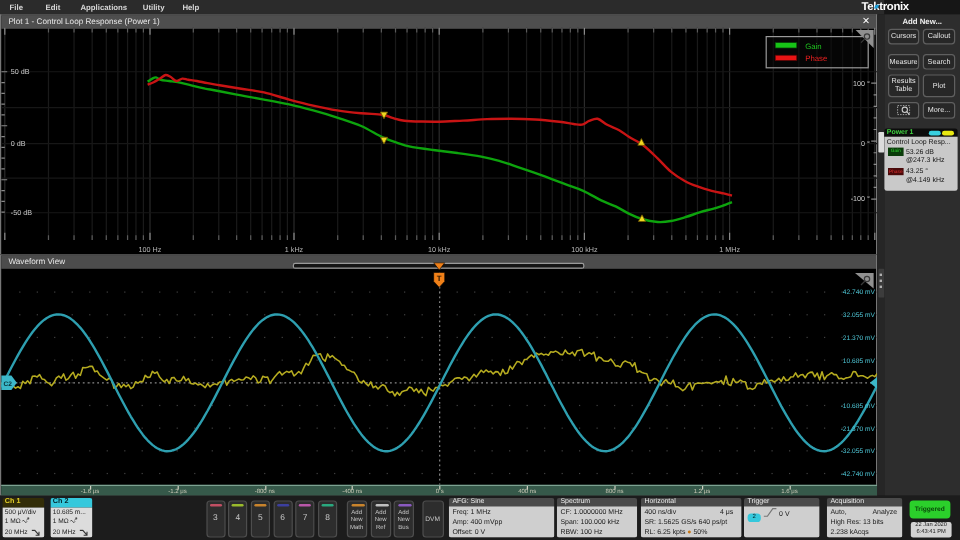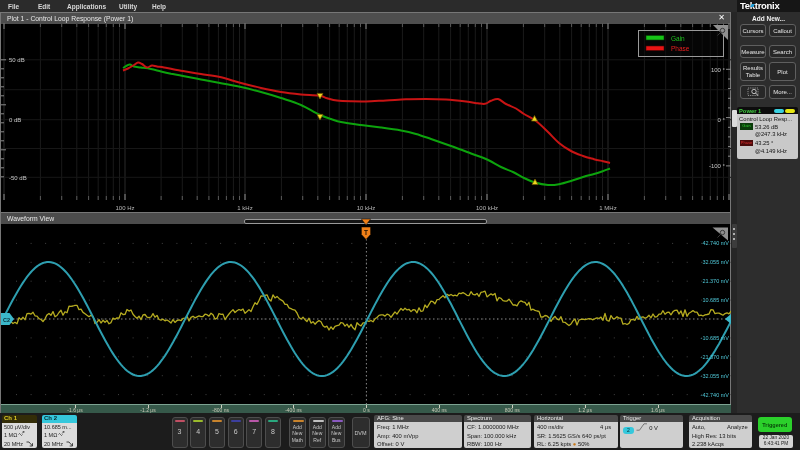--- a/index.html
+++ b/index.html
@@ -9,21 +9,21 @@
 </style></head><body>
 
 <div class="abs" style="left:0;top:0;width:737px;height:12px;background:#2b2b2b;color:#d8d8d8;font-size:6.5px;font-weight:bold;">
 <span class="abs" style="left:8px;top:2.5px;">File</span>
 <span class="abs" style="left:38px;top:2.5px;">Edit</span>
 <span class="abs" style="left:67px;top:2.5px;">Applications</span>
 <span class="abs" style="left:119px;top:2.5px;">Utility</span>
 <span class="abs" style="left:152px;top:2.5px;">Help</span>
 </div>
 <div class="abs" style="left:737px;top:0;width:63px;height:12px;background:#161616;"></div>
-<div class="abs" style="left:740px;top:0px;width:59px;height:15px;color:#fff;font-size:9.5px;font-weight:bold;letter-spacing:-0.3px;">Te<span style="color:#fff;position:relative">k<span style="position:absolute;left:1.5px;top:3.5px;width:2.5px;height:3px;background:#1b9cd8;transform:skewX(-25deg)"></span></span>tronix</div>
+<div class="abs" style="left:718px;top:0px;width:59px;height:15px;color:#fff;font-size:9.5px;font-weight:bold;letter-spacing:-0.3px;">Te<span style="color:#fff;position:relative">k<span style="position:absolute;left:1.5px;top:3.5px;width:2.5px;height:3px;background:#1b9cd8;transform:skewX(-25deg)"></span></span>tronix</div>
 
 <div class="abs" style="left:0;top:11.5px;width:731px;height:200px;background:#000;border:1px solid #777;border-bottom:none;">
 <div class="abs" style="left:0;top:0;width:729px;height:11px;background:#4e4e4e;color:#e8e8e8;font-size:6.8px;">
       <span style="position:absolute;left:6px;top:2px">Plot 1 - Control Loop Response (Power 1)</span>
 <span style="position:absolute;right:5px;top:0.5px;color:#fff;font-size:8px;">✕</span>
     </div>
 </div>
 <svg class="abs" style="left:1px;top:23px" width="730" height="188" viewBox="0 0 730 188">
 <line x1="39.4" y1="0" x2="39.4" y2="177" stroke="#1a1a1a" stroke-width="1"></line>
     <line x1="60.7" y1="0" x2="60.7" y2="177" stroke="#1a1a1a" stroke-width="1"></line>

